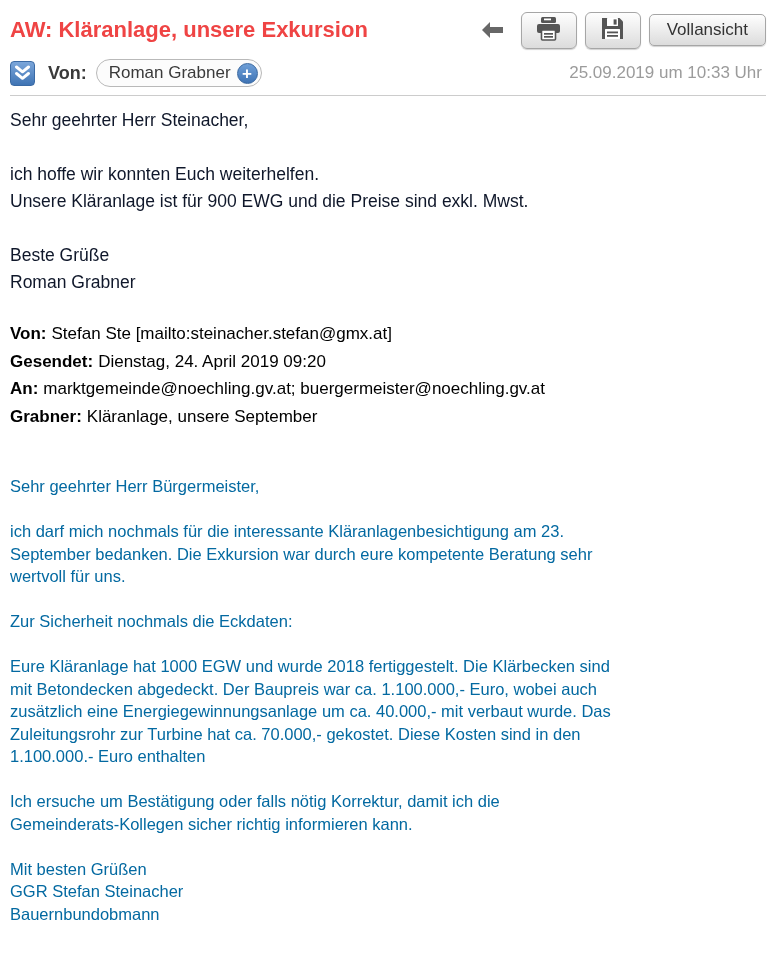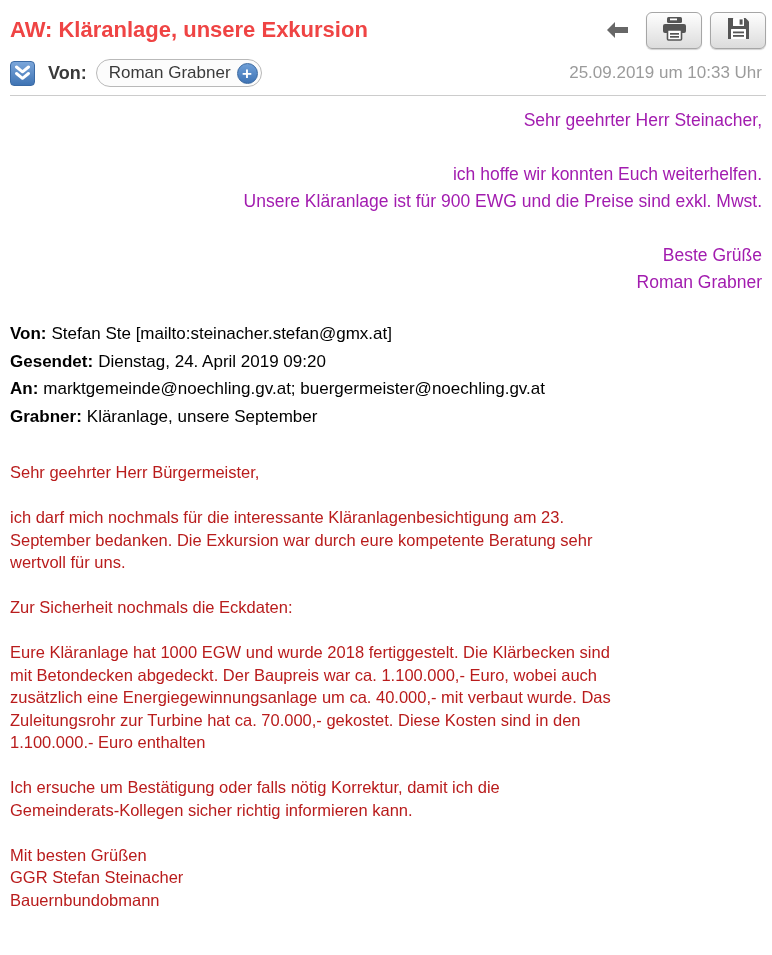--- a/index.html
+++ b/index.html
@@ -95,37 +95,36 @@
     font-size: 17px;
     line-height: 19px;
     text-align: center;
     cursor: pointer;
   }
   .date { margin-left: auto; font-size: 17px; color: #9b9b9b; }
   .divider { border-top: 1px solid #cccccc; margin-top: 5px; }
   
   .content { padding: 11px 10px 0 10px; }
   .reply-text {
-    color: #a21caf;
+    color: #0f172a;
     font-size: 17.5px;
     line-height: 27px;
     white-space: pre-line;
-    text-align: right;
   }
   .quoted-header {
     margin-top: 24px;
     color: #000000;
     font-size: 17px;
     line-height: 27.5px;
   }
   .qrow b { font-weight: bold; }
   .qrow span { margin-left: 5px; }
   .orig-text {
-    margin-top: 31px;
-    color: #b91c1c;
+    margin-top: 45px;
+    color: #0369a1;
     font-size: 16.5px;
     line-height: 22.5px;
     white-space: pre-line;
   }
 </style>
 </head>
 <body>
 
 <div class="page">
 
@@ -158,20 +157,21 @@
             <path d="M2 2 L19.5 2 L23 5.5 L23 23 L2 23 Z" fill="#555555"></path>
             <rect x="7" y="2" width="11" height="8" rx="0.5" fill="#ffffff"></rect>
             <rect x="13.6" y="3.4" width="3" height="5.2" fill="#555555"></rect>
             <rect x="5" y="13" width="15" height="10" rx="0.5" fill="#ffffff"></rect>
             <rect x="7" y="15.5" width="11" height="1.8" fill="#555555"></rect>
             <rect x="7" y="19" width="11" height="1.8" fill="#555555"></rect>
           </svg>
         </span>
       </button>
 
+      <button class="text-btn">Vollansicht</button>
     </div>
 
     <div class="row2">
       <span class="expand-icon">
         <svg width="17" height="16" viewBox="0 0 17 16">
           <path d="M2.5 2 L8.5 6.8 L14.5 2" stroke="#ffffff" stroke-width="3" fill="none" stroke-linecap="round" stroke-linejoin="round"></path>
           <path d="M2.5 8.5 L8.5 13.3 L14.5 8.5" stroke="#ffffff" stroke-width="3" fill="none" stroke-linecap="round" stroke-linejoin="round"></path>
         </svg>
       </span>
       <span class="from-label">Von:</span>

